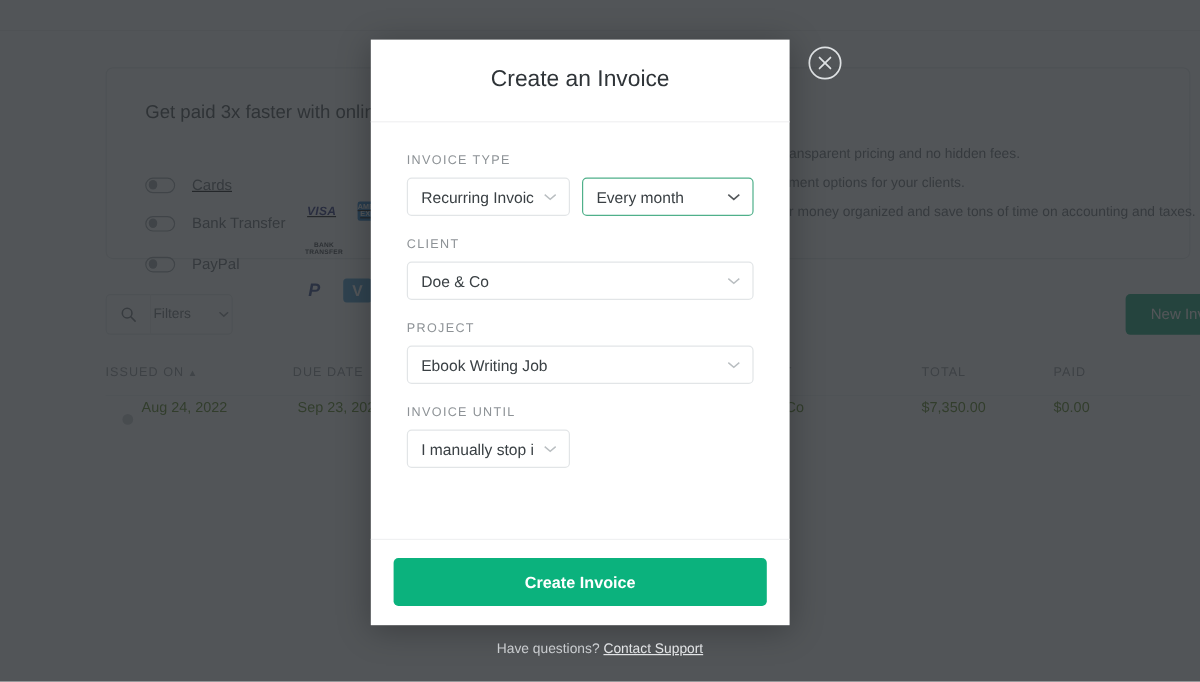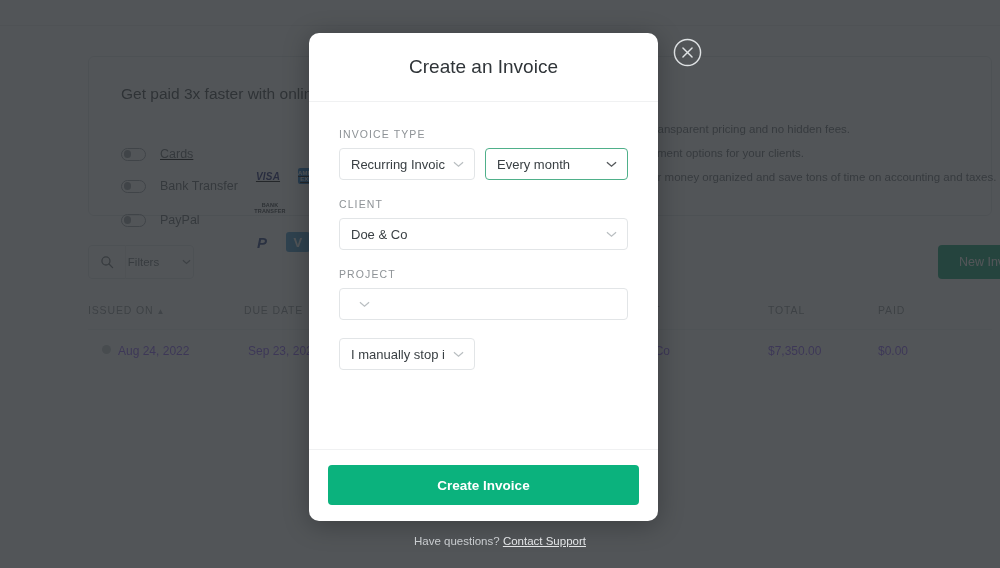--- a/index.html
+++ b/index.html
@@ -80,34 +80,34 @@
     position: absolute; left: 938px; top: 219px; width: 110px; height: 34px;
     background: #0aa06f; border-radius: 4px; color: #fff; font-size: 12.5px;
     display: flex; align-items: center; justify-content: center; white-space: nowrap;
   }
 
   
   .thead { position: absolute; left: 88px; top: 272px; width: 904px; height: 32px;
     border-bottom: 1px solid #edf0f1; }
   .th { position: absolute; top: 6px; font-size: 10.5px; letter-spacing: .85px; color: #8b9094; }
   .trow { position: absolute; left: 88px; top: 304px; width: 904px; height: 40px; }
-  .td { position: absolute; top: 14px; font-size: 12px; color: #8b5cf6; }
+  .td { position: absolute; top: 2px; font-size: 12px; color: #4d7c0f; }
   .dot { position: absolute; left: 14px; top: 15px; width: 9px; height: 9px;
     border-radius: 50%; background: #c6cacd; }
   .sort-caret { font-size: 8px; margin-left: 3px; color: #9aa0a4; }
 
   
   #overlay {
     position: absolute; inset: 0; background: rgba(44,48,51,0.82);
   }
 
   
   #modal {
     position: absolute; left: 309px; top: 33px; width: 349px; height: 488px;
-    background: #ffffff; border-radius: 10px;
+    background: #ffffff; border-radius: 0;
     box-shadow: 0 4px 26px rgba(0,0,0,.28);
     display: flex; flex-direction: column;
   }
   .m-head {
     height: 69px; border-bottom: 1px solid #f0f1f2;
     display: flex; align-items: center; justify-content: center;
   }
   .m-title { font-size: 19px; color: #2f3438; font-weight: 400; }
   .m-body { flex: 1; padding: 26px 30px 0 30px; }
   .m-foot { height: 72px; border-top: 1px solid #f0f1f2; padding: 15px 19px; }
@@ -283,29 +283,31 @@
           <svg width="11" height="7" viewBox="0 0 12 7" fill="none" stroke="currentColor" stroke-width="1.3">
               <path d="M1 1l5 4.3L11 1"></path>
             </svg>
         </span>
       </div>
     </div>
 
     <div class="field">
       <div class="f-label">PROJECT</div>
       <div class="sel sel-full">
+        <span class="val">Ebook Writing Job</span>
         <span class="chev">
           <svg width="11" height="7" viewBox="0 0 12 7" fill="none" stroke="currentColor" stroke-width="1.3">
               <path d="M1 1l5 4.3L11 1"></path>
             </svg>
         </span>
       </div>
     </div>
 
     <div class="field">
+      <div class="f-label">INVOICE UNTIL</div>
       <div class="sel sel-sm">
         <span class="val">I manually stop it</span>
         <span class="chev">
           <svg width="11" height="7" viewBox="0 0 12 7" fill="none" stroke="currentColor" stroke-width="1.3">
               <path d="M1 1l5 4.3L11 1"></path>
             </svg>
         </span>
       </div>
     </div>
 

